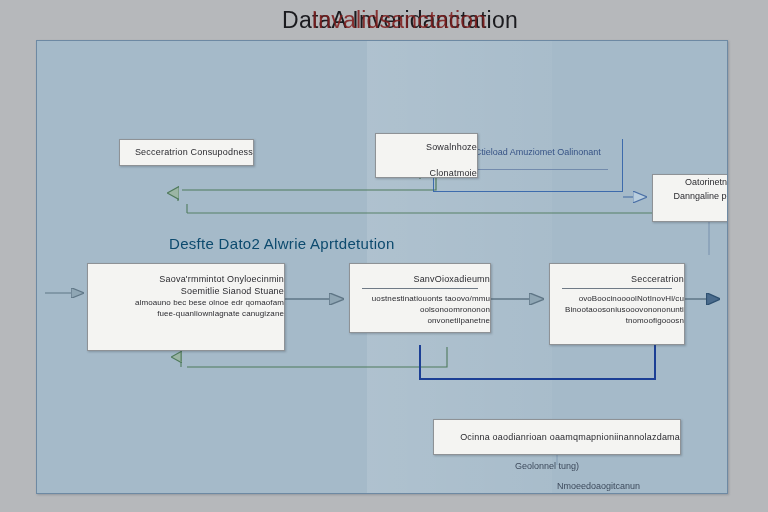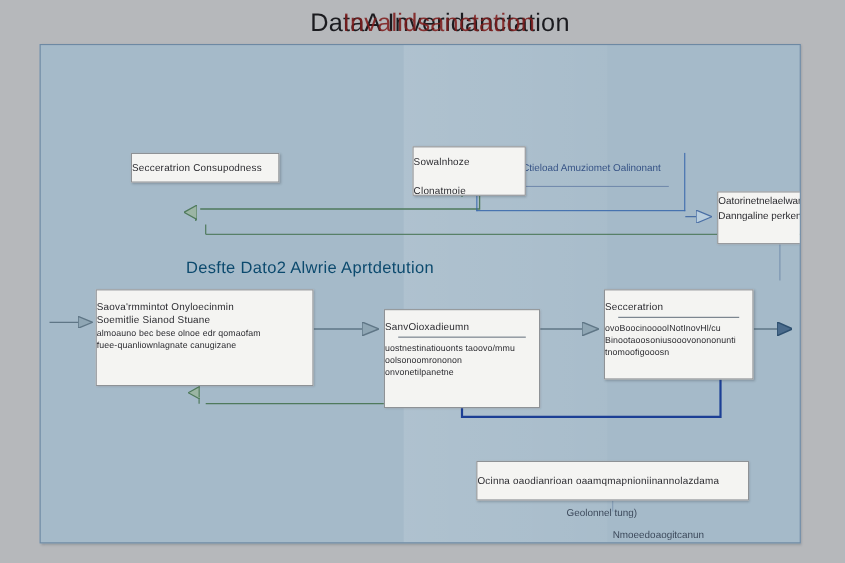--- a/index.html
+++ b/index.html
@@ -39,37 +39,37 @@
   }
   svg.lay{position:absolute;left:0;top:0;width:690px;height:452px;overflow:visible;}
   
   .node{
     position:absolute;background:#f4f4f2;
     border:1px solid #8e9296;
     box-shadow:1px 1px 2px rgba(50,60,70,.30);
     box-sizing:border-box;
     color:#2b2b30;
     filter:blur(.45px);
-    text-align:left;
+    text-align:right;
   }
   .nd-title{font-size:9px;line-height:12px;letter-spacing:.2px;}
   .nd-body{font-size:8px;line-height:11px;letter-spacing:.1px;}
   .rule{height:1px;background:#6f7a86;margin:3px 12px 4px 12px;}
   
   #n-sec{left:82px;top:98px;width:135px;height:27px;}
   #n-sec .nd-title{line-height:25px;}
 
   #n-db{left:338px;top:92px;width:103px;height:45px;}
   #n-db .nd-title{line-height:26px;}
 
   #n-out{left:615px;top:133px;width:112px;height:48px;}
   #n-out .nd-body2{font-size:9px;line-height:14px;}
 
   #n-p1{left:50px;top:222px;width:198px;height:88px;padding-top:9px;}
-  #n-p2{left:312px;top:240px;width:142px;height:90px;padding-top:9px;}
+  #n-p2{left:312px;top:222px;width:142px;height:70px;padding-top:9px;}
   #n-p3{left:512px;top:222px;width:136px;height:82px;padding-top:9px;}
 
   #n-bot{left:396px;top:378px;width:248px;height:36px;}
   #n-bot .nd-title{line-height:34px;}
 
   
   .flabel{
     position:absolute;color:#1d3f7d;white-space:nowrap;
     filter:blur(.5px);
   }

